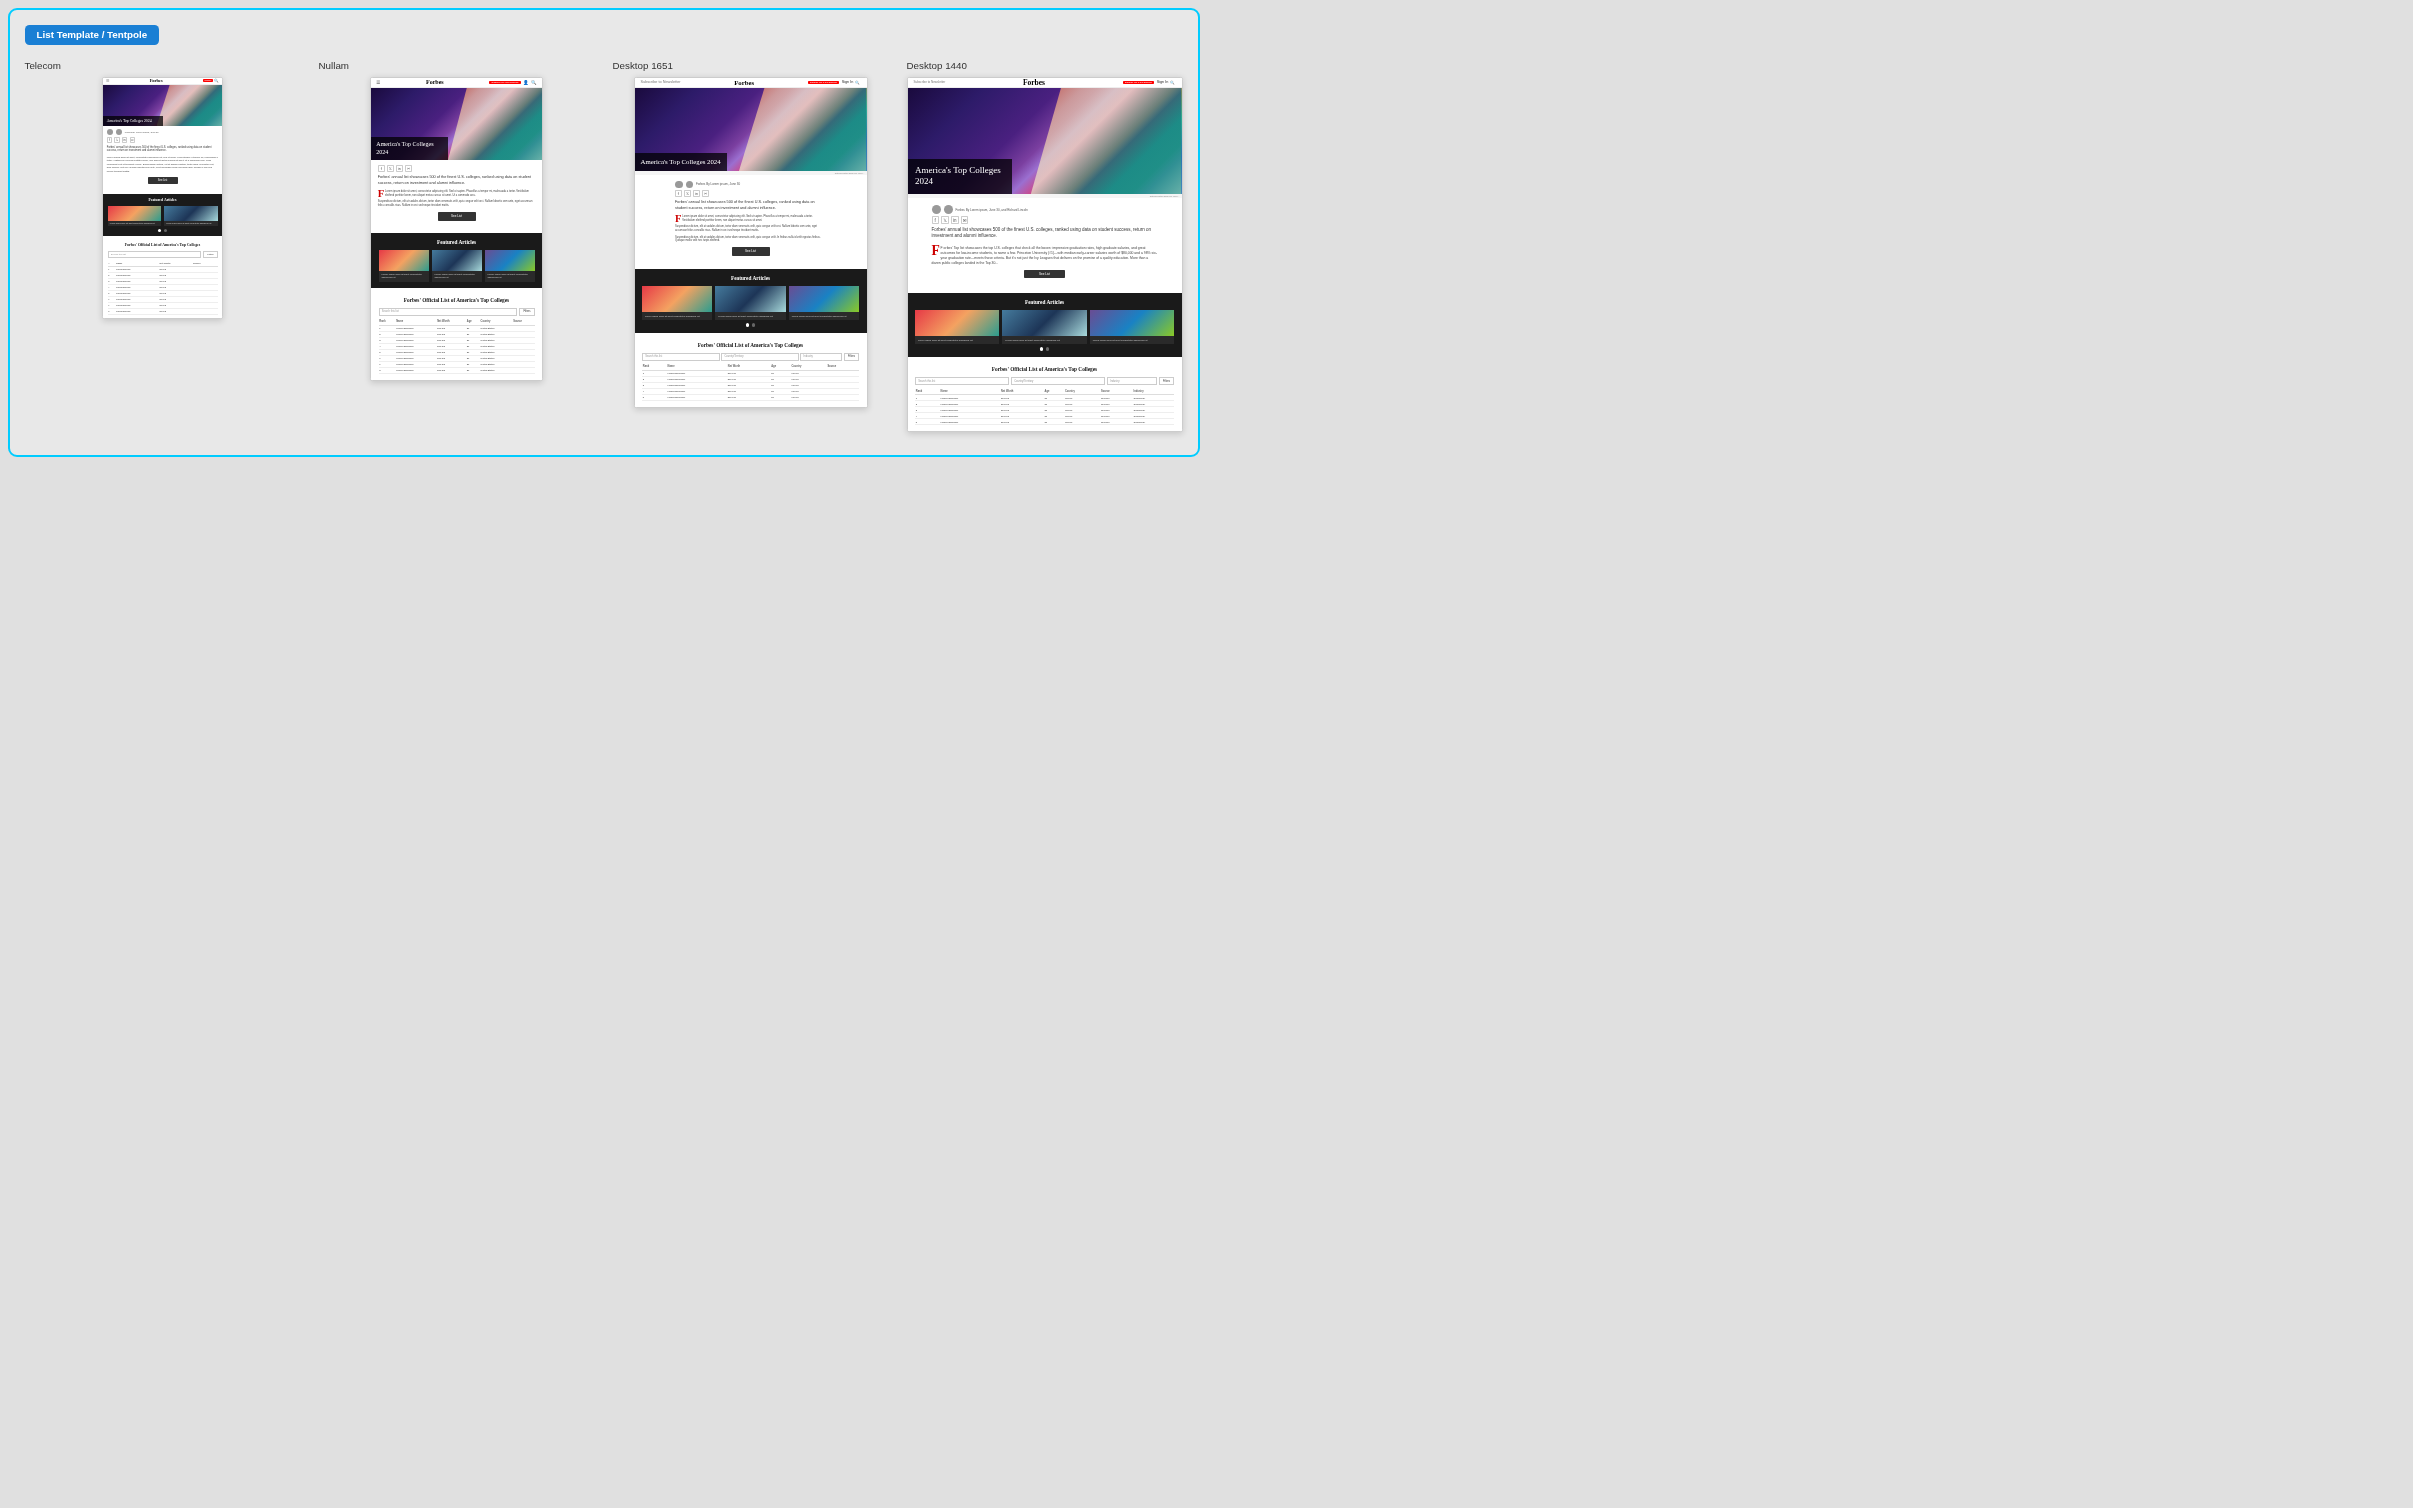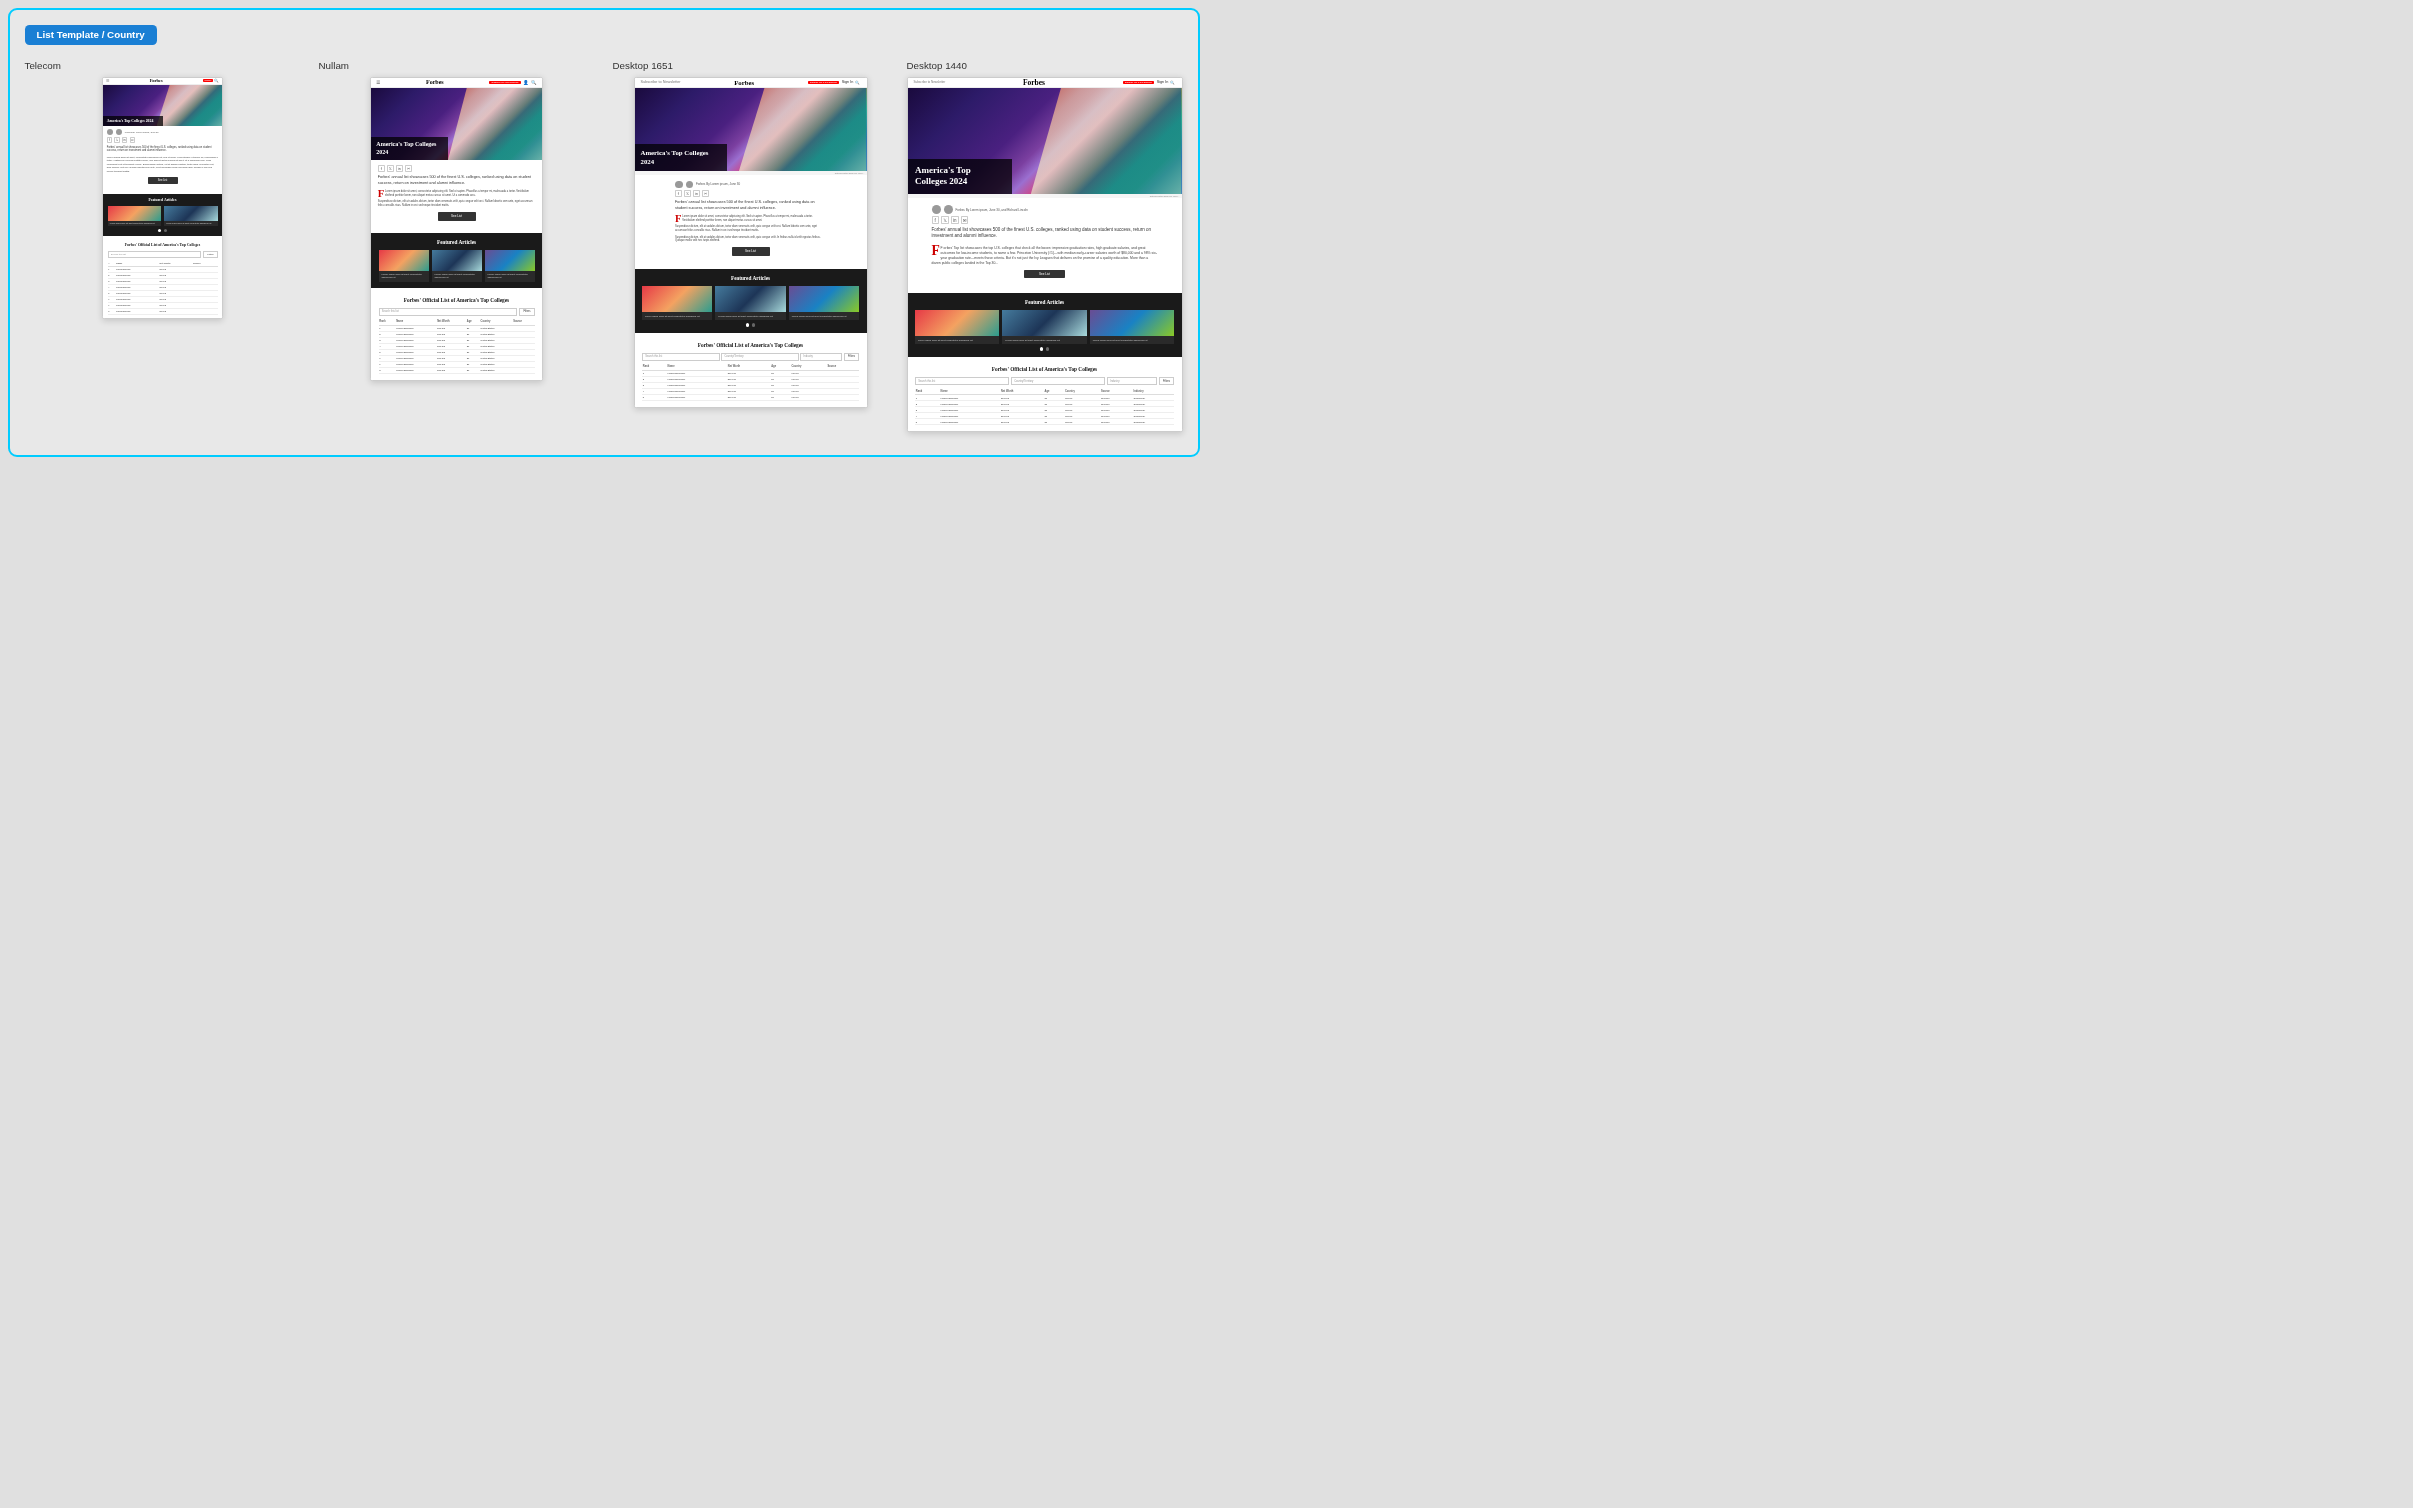--- a/index.html
+++ b/index.html
@@ -129,21 +129,21 @@
     .hero-title-box-d1024 {
       padding: 4.5px 6px;
       width: 40%;
     }
     .hero-title-box-d1440 {
       padding: 6px 7.5px;
       width: 38%;
     }
     .hero-title-text {
       font-family: Georgia, serif;
-      font-weight: bold;
+      font-weight: normal;
       font-size: 3.8px;
       line-height: 1.3;
     }
     .hero-title-text-tablet { font-size: 6px; }
     .hero-title-text-d1024 { font-size: 6.8px; }
     .hero-title-text-d1440 { font-size: 9px; }
 
     
     .article-body {
       padding: 3px 3.8px;
@@ -333,21 +333,21 @@
       background: #f5f5f5;
     }
 
   </style>
 </head>
 <body>
 
 <div class="outer-frame">
 
   
-  <div class="template-label">List Template / Country</div>
+  <div class="template-label">List Template / Tentpole</div>
 
   
   <div class="previews-row">
 
     <div class="preview-col">
       <div class="preview-label">Telecom</div>
       <div class="device-frame mobile-frame">
         <div class="mini-page">
 
           <div class="nav-bar nav-bar-sm">

